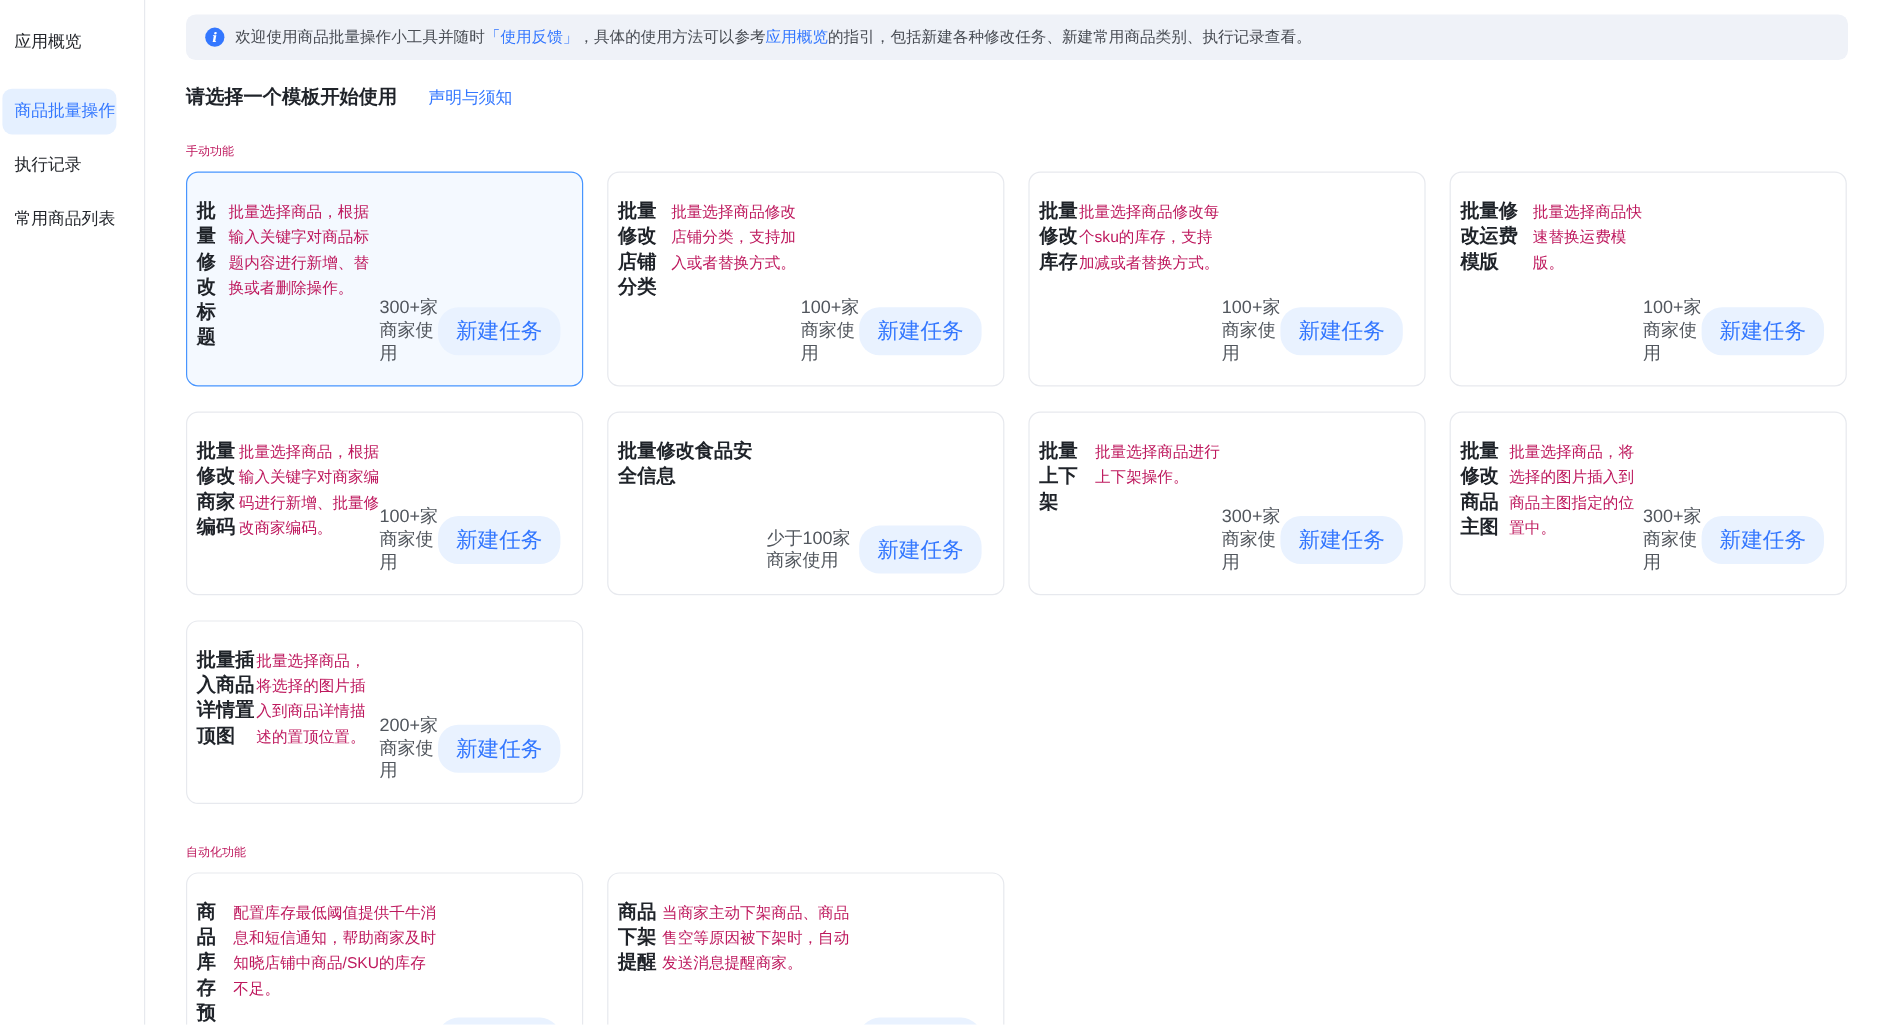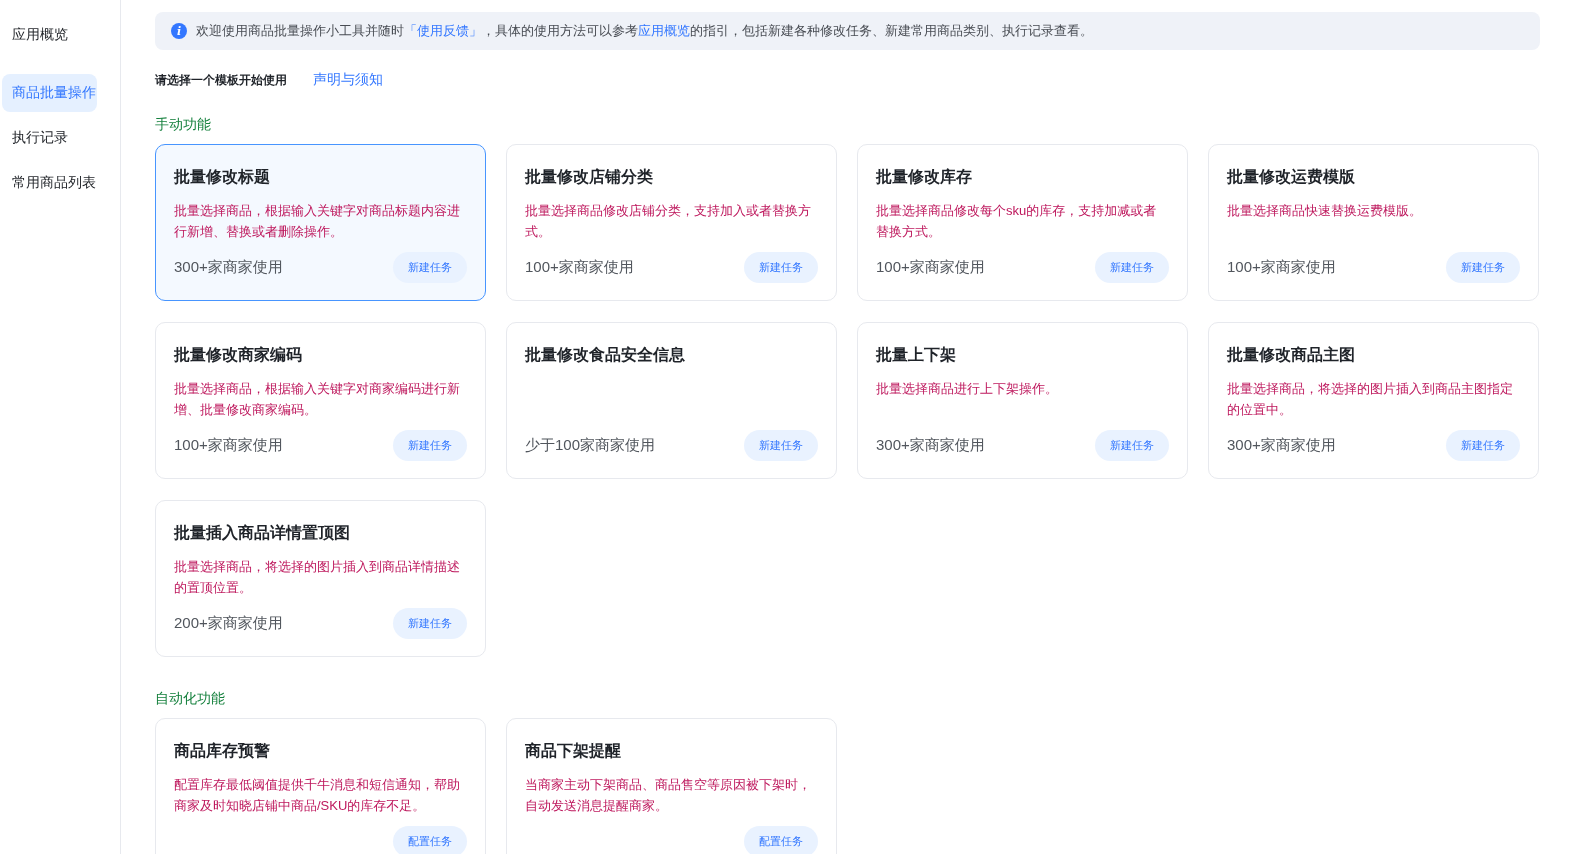--- a/index.html
+++ b/index.html
@@ -20,36 +20,36 @@
   .banner { height:38px; background:#eff2f8; border-radius:8px; display:flex;
     align-items:center; padding:0 16px; font-size:13px; color:#484c53;
     margin-bottom:21px; }
   .info-icon { width:16px; height:16px; border-radius:50%; background:#3377ff;
     color:#fff; display:inline-flex; align-items:center; justify-content:center;
     font-size:11px; font-weight:bold; font-style:italic; flex-shrink:0;
     margin-right:9px; font-family:"DejaVu Serif",serif; }
   .link { color:#3377ff; cursor:pointer; text-decoration:none; }
 
   .page-header { display:flex; align-items:center; gap:26px; margin-bottom:27px; }
-  .page-title { font-size:12px; font-weight:bold; color:#1f2329; }
+  .page-title { font-size:16px; font-weight:bold; color:#1f2329; }
   .notice-link { font-size:14px; }
 
-  .section-label { font-size:14px; color:#15803d; margin-bottom:10px; }
+  .section-label { font-size:10px; color:#be185d; margin-bottom:10px; }
   .card-grid { display:grid; grid-template-columns:repeat(4,331px); gap:21px 20px; }
   .section { margin-bottom:33px; }
 
-  .card { border:1px solid #e7e9ee; border-radius:10px; padding:22px 18px 17px 18px;
-    min-height:153px; display:flex; flex-direction:column; background:#fff; cursor:pointer;justify-content:space-between; }
+  .card { border:1px solid #e7e9ee; border-radius:10px; padding:22px 18px 17px 8px;
+    min-height:153px; display:flex; flex-direction:row; background:#fff; cursor:pointer;justify-content:space-between; }
   .card.selected { border:1.5px solid #4795ff; background:#f4f9ff; }
   .card-title { font-size:16px; font-weight:bold; color:#1f2329; margin-bottom:12px; }
   .card-desc { font-size:13px; color:#be185d; line-height:21px; }
   .card-footer { margin-top:auto; display:flex; align-items:center;
     justify-content:space-between; min-height:32px; padding-top:10px; }
   .card-usage { font-size:15px; color:#51565d; }
-  .pill-btn { margin-left:auto; background:#e9f2ff; color:#3377ff; font-size:11px;
+  .pill-btn { margin-left:auto; background:#e9f2ff; color:#3377ff; font-size:18px;
     border:none; border-radius:17px; padding:8px 15px; cursor:pointer;
     font-family:inherit; white-space:nowrap; }
 </style>
 </head>
 <body>
 
 <div class="app">
 
   <nav class="sidebar">
   <div class="side-item">应用概览</div>

